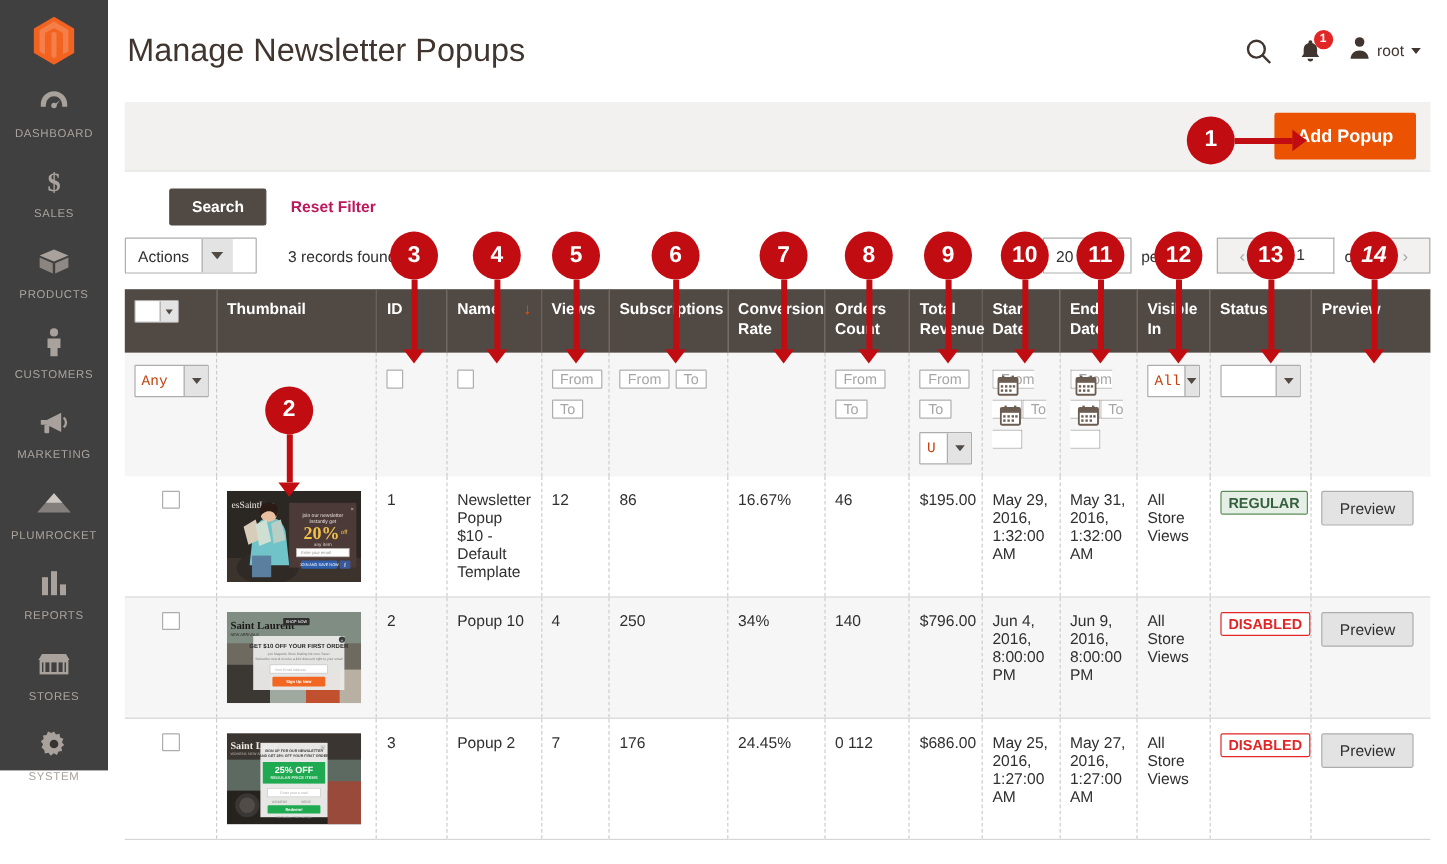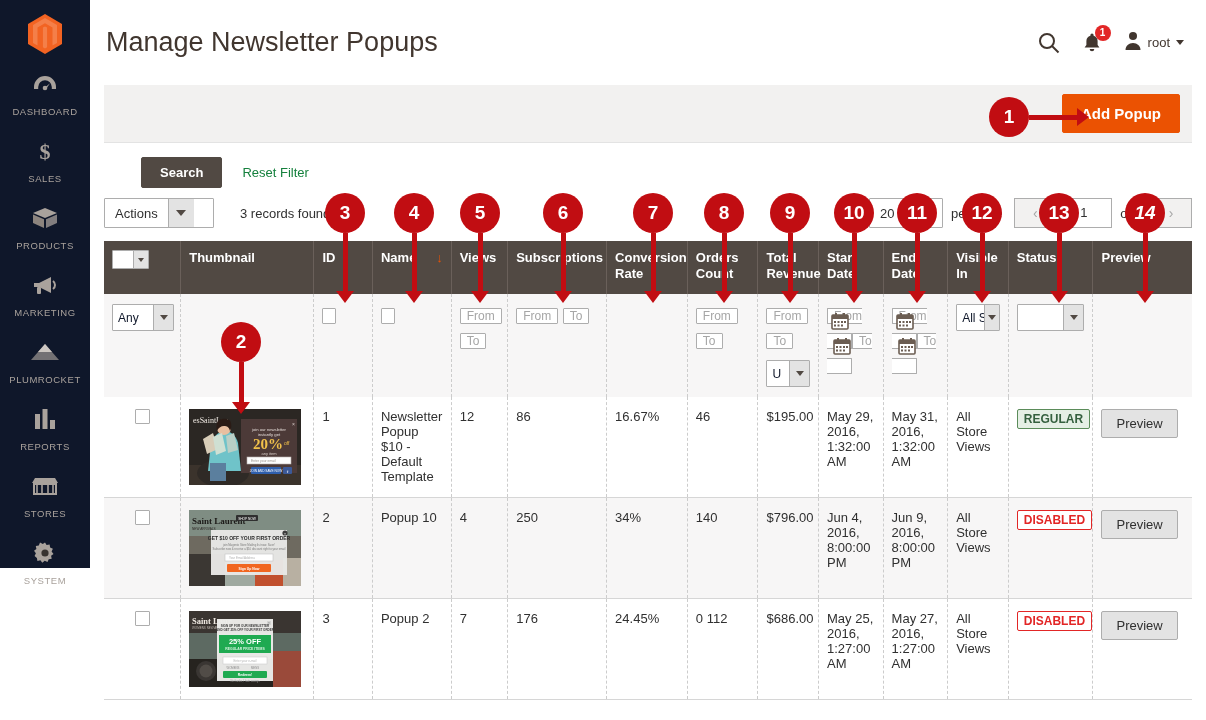--- a/index.html
+++ b/index.html
@@ -8,22 +8,22 @@
     width:1206px; height:720px;
     font-family:"Liberation Sans", sans-serif;
     background:#ffffff;
     overflow:hidden;
     position:relative;
     color:#333;
   }
 
   
   #sidebar {
-    position:absolute; left:0; top:0; width:90px; height:568px;
-    background:#0f172a;
+    position:absolute; left:0; top:0; width:90px; height:642px;
+    background:#404040;
   }
   #sidebar .logo {
     height:62px; display:flex; align-items:center; justify-content:center;
     padding-top:6px;
   }
   .m-logo { width:34px; height:40px; position:relative; }
   .m-logo svg { display:block; }
   .nav-item {
     display:block; width:100%; padding:9px 2px 10px;
     text-align:center; text-decoration:none; cursor:pointer;
@@ -72,21 +72,21 @@
   }
 
   
   .grid-wrap { margin:0 14px; padding-top:14px; }
   .grid-top { display:flex; align-items:center; height:30px;padding-left:37px; }
   .btn-search {
     background:#514943; color:#fff; border:1px solid #514943; font-size:13px;
     font-weight:bold; padding:7px 18px; cursor:pointer; border-radius:2px;
   }
   .link-reset {
-    color:#15803d; font-size:13px; font-weight:normal; margin-left:20px;
+    color:#be185d; font-size:13px; font-weight:bold; margin-left:20px;
     text-decoration:none; cursor:pointer;
   }
 
   .grid-controls {
     display:flex; align-items:center; margin-top:9px; height:34px; position:relative;
   }
   .select-box {
     display:inline-flex; align-items:stretch; border:1px solid #adadad; background:#fff;
     height:30px; border-radius:1px; overflow:hidden;
   }
@@ -142,21 +142,21 @@
   .f-date {
     position:relative; width:100%; height:27px; border:1px solid #adadad; background:#fff;
     font-size:12px; color:#a6a6a6; padding:0 24px 0 6px; border-radius:1px; line-height:25px;
     overflow:hidden;
   }
   .cal-ico { position:absolute; right:2px; top:3px; }
   .select-sm {
     display:inline-flex; align-items:stretch; border:1px solid #adadad; background:#fff;
     height:27px; width:100%; border-radius:1px; overflow:hidden;
   }
-  .select-sm .sel-text { padding:0 5px; font-size:12px; color:#0f172a; display:flex; align-items:center; white-space:nowrap; overflow:hidden; }
+  .select-sm .sel-text { padding:0 5px; font-size:12px; color:#c2410c; display:flex; align-items:center; white-space:nowrap; overflow:hidden;font-family:Liberation Mono, monospace; }
   .select-sm .sel-arrow { width:20px; background:#e3e3e3; border-left:1px solid #adadad; display:flex; align-items:center; justify-content:center; margin-left:auto; }
   .tri-sm { width:0;height:0;border-left:4px solid transparent;border-right:4px solid transparent;border-top:5px solid #514943; }
 
   .mass-sel {
     display:inline-flex; align-items:stretch; border:1px solid #adadad; background:#fff;
     height:19px; border-radius:1px; overflow:hidden;
   }
   .mass-sel .box { width:20px; background:#fff; }
   .mass-sel .arrow { width:15px; background:#e3e3e3; border-left:1px solid #adadad; display:flex; align-items:center; justify-content:center; }
   .tri-xs { width:0;height:0;border-left:3.5px solid transparent;border-right:3.5px solid transparent;border-top:4.5px solid #514943; }
@@ -246,20 +246,29 @@
     <span class="nav-ico">
       <svg width="26" height="22" viewBox="0 0 26 22">
           <path d="M13 1 L25 6 L13 11 L1 6 Z" fill="#a9a29c"></path>
           <path d="M1 7.5 L12 12.3 L12 21 L1 16 Z" fill="#8c847e"></path>
           <path d="M25 7.5 L14 12.3 L14 21 L25 16 Z" fill="#a9a29c" opacity=".75"></path>
         </svg>
     </span>
     <span class="nav-label">PRODUCTS</span>
   </a>
 
+  <a class="nav-item">
+    <span class="nav-ico">
+      <svg width="18" height="24" viewBox="0 0 18 24">
+          <circle cx="9" cy="4" r="3.4" fill="#a9a29c"></circle>
+          <path d="M3.6 9h10.8v8H12v7H6v-7H3.6z" fill="#a9a29c"></path>
+        </svg>
+    </span>
+    <span class="nav-label">CUSTOMERS</span>
+  </a>
 
   <a class="nav-item">
     <span class="nav-ico">
       <svg width="26" height="20" viewBox="0 0 26 20">
           <path d="M2 8h5l12-6v16L7 12H2z" fill="#a9a29c"></path>
           <rect x="5" y="12" width="4" height="7" rx="1" fill="#a9a29c"></rect>
           <path d="M21 6a5 5 0 0 1 0 8" stroke="#a9a29c" stroke-width="2" fill="none"></path>
         </svg>
     </span>
     <span class="nav-label">MARKETING</span>

